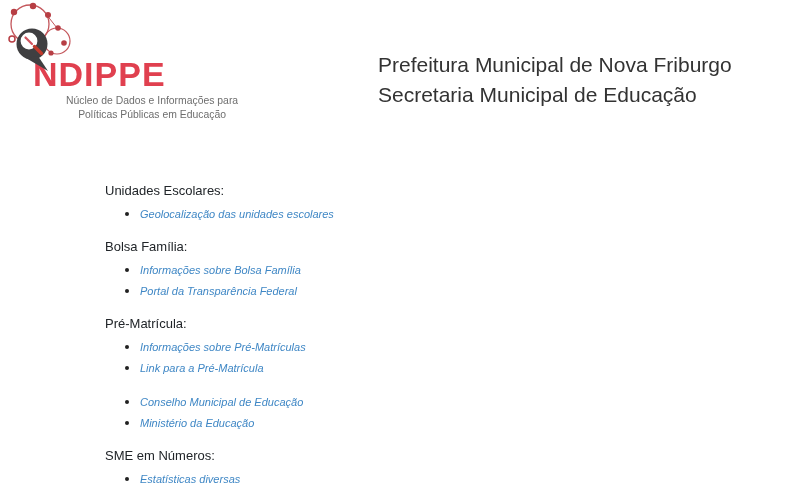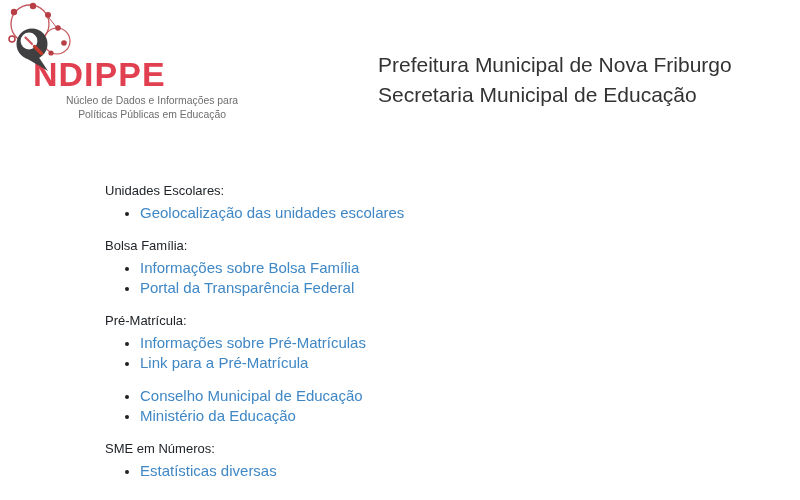--- a/index.html
+++ b/index.html
@@ -36,21 +36,21 @@
 
   
   .content { position: absolute; left: 105px; top: 181px; width: 600px; }
   .section .heading {
     margin: 0; font-size: 13px; line-height: 20px; color: #212529;
   }
   .section ul {
     margin: 2px 0 13px 0; padding-left: 35px; list-style: disc;
   }
   .section li {
-    font-size: 15px; line-height: 20px; color: #212121;
+    font-size: 11px; line-height: 20px; color: #212121; font-style: italic;
   }
   .section li::marker { color: #212121; font-size: 14px; }
   .section a {
     color: #3f87c5; text-decoration: none; cursor: pointer;
   }
 </style>
 </head>
 <body>
 
 <div class="page">

